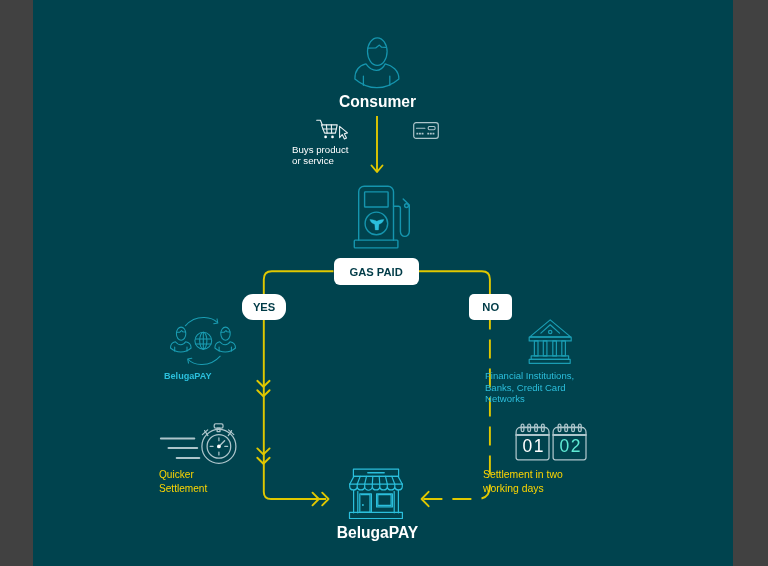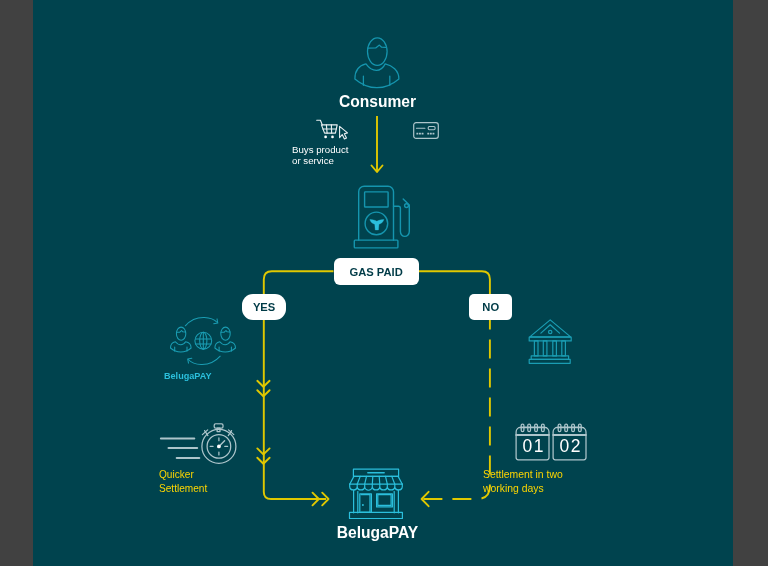--- a/index.html
+++ b/index.html
@@ -188,20 +188,25 @@
       <circle cx="22.2" cy="13.0" r="1.7"></circle>
       <rect x="1.2" y="18.2" width="42.0" height="3.7"></rect>
       <rect x="6.4" y="21.9" width="3.6" height="15.0"></rect>
       <rect x="15.3" y="21.9" width="3.6" height="15.0"></rect>
       <rect x="24.8" y="21.9" width="3.6" height="15.0"></rect>
       <rect x="33.8" y="21.9" width="3.6" height="15.0"></rect>
       <rect x="3.2" y="36.9" width="37.4" height="3.5"></rect>
       <rect x="1.2" y="40.4" width="41.0" height="3.9"></rect>
     </svg>
   </div>
+  <div class="abs cap c fi" style="left:485px;top:370px;width:132px;">
+    <div>Financial Institutions,</div>
+    <div>Banks, Credit Card</div>
+    <div>Networks</div>
+  </div>
 
   <div class="abs" style="left:516px;top:423px;width:71px;height:39px;">
     <svg width="71" height="39" viewBox="0 0 71 39" fill="none" stroke="#adc5cb" stroke-width="1.25" stroke-linecap="round" stroke-linejoin="round">
       <g>
         <path d="M0.1 9.0 C0.1 6.4 2.2 4.2 4.8 4.2 L28.3 4.2 C30.9 4.2 33.0 6.4 33.0 9.0 L33.0 34.6 C33.0 35.8 32.0 36.8 30.8 36.8 L2.3 36.8 C1.1 36.8 0.1 35.8 0.1 34.6 Z"></path>
         <path d="M0.2 12.0 L32.9 12.0" stroke-width="1.9"></path>
         <path d="M3.3 4.5 L30.6 4.5"></path>
         <g>
           <rect x="5.2" y="1.0" width="2.7" height="7.7" rx="1.35"></rect>
           <rect x="11.8" y="1.0" width="2.7" height="7.7" rx="1.35"></rect>
@@ -216,21 +221,21 @@
         <g>
           <rect x="42.2" y="1.0" width="2.7" height="7.7" rx="1.35"></rect>
           <rect x="48.8" y="1.0" width="2.7" height="7.7" rx="1.35"></rect>
           <rect x="55.7" y="1.0" width="2.7" height="7.7" rx="1.35"></rect>
           <rect x="62.5" y="1.0" width="2.7" height="7.7" rx="1.35"></rect>
         </g>
       </g>
     </svg>
   </div>
   <div class="abs" style="left:516px;top:438px;width:34px;text-align:center;color:#ffffff;font-family:'Liberation Sans',sans-serif;font-size:17.5px;line-height:17px;letter-spacing:1.6px;text-indent:1.6px;">01</div>
-  <div class="abs" style="left:553px;top:438px;width:34px;text-align:center;color:#ffffff;font-family:'Liberation Sans',sans-serif;font-size:17.5px;line-height:17px;letter-spacing:1.6px;text-indent:1.6px;">02</div>
+  <div class="abs" style="left:553px;top:438px;width:34px;text-align:center;color:#5eead4;font-family:'Liberation Sans',sans-serif;font-size:17.5px;line-height:17px;letter-spacing:1.6px;text-indent:1.6px;">02</div>
   <div class="abs cap y big" style="left:483px;top:468px;width:120px;font-size:10.4px;">
     <div>Settlement in two</div>
     <div>working days</div>
   </div>
 
   <div class="abs" style="left:348px;top:468px;width:56px;height:53px;">
     <svg width="56" height="53" viewBox="0 0 56 53" fill="none" stroke="#2bbfdc" stroke-width="1.2" stroke-linecap="round" stroke-linejoin="round">
       <rect x="5.4" y="1.2" width="45.2" height="7.2"></rect>
       <path d="M19.8 4.8 L36.2 4.8" stroke-width="1.4"></path>
       <path d="M5.9 8.4 L50.1 8.4"></path>

